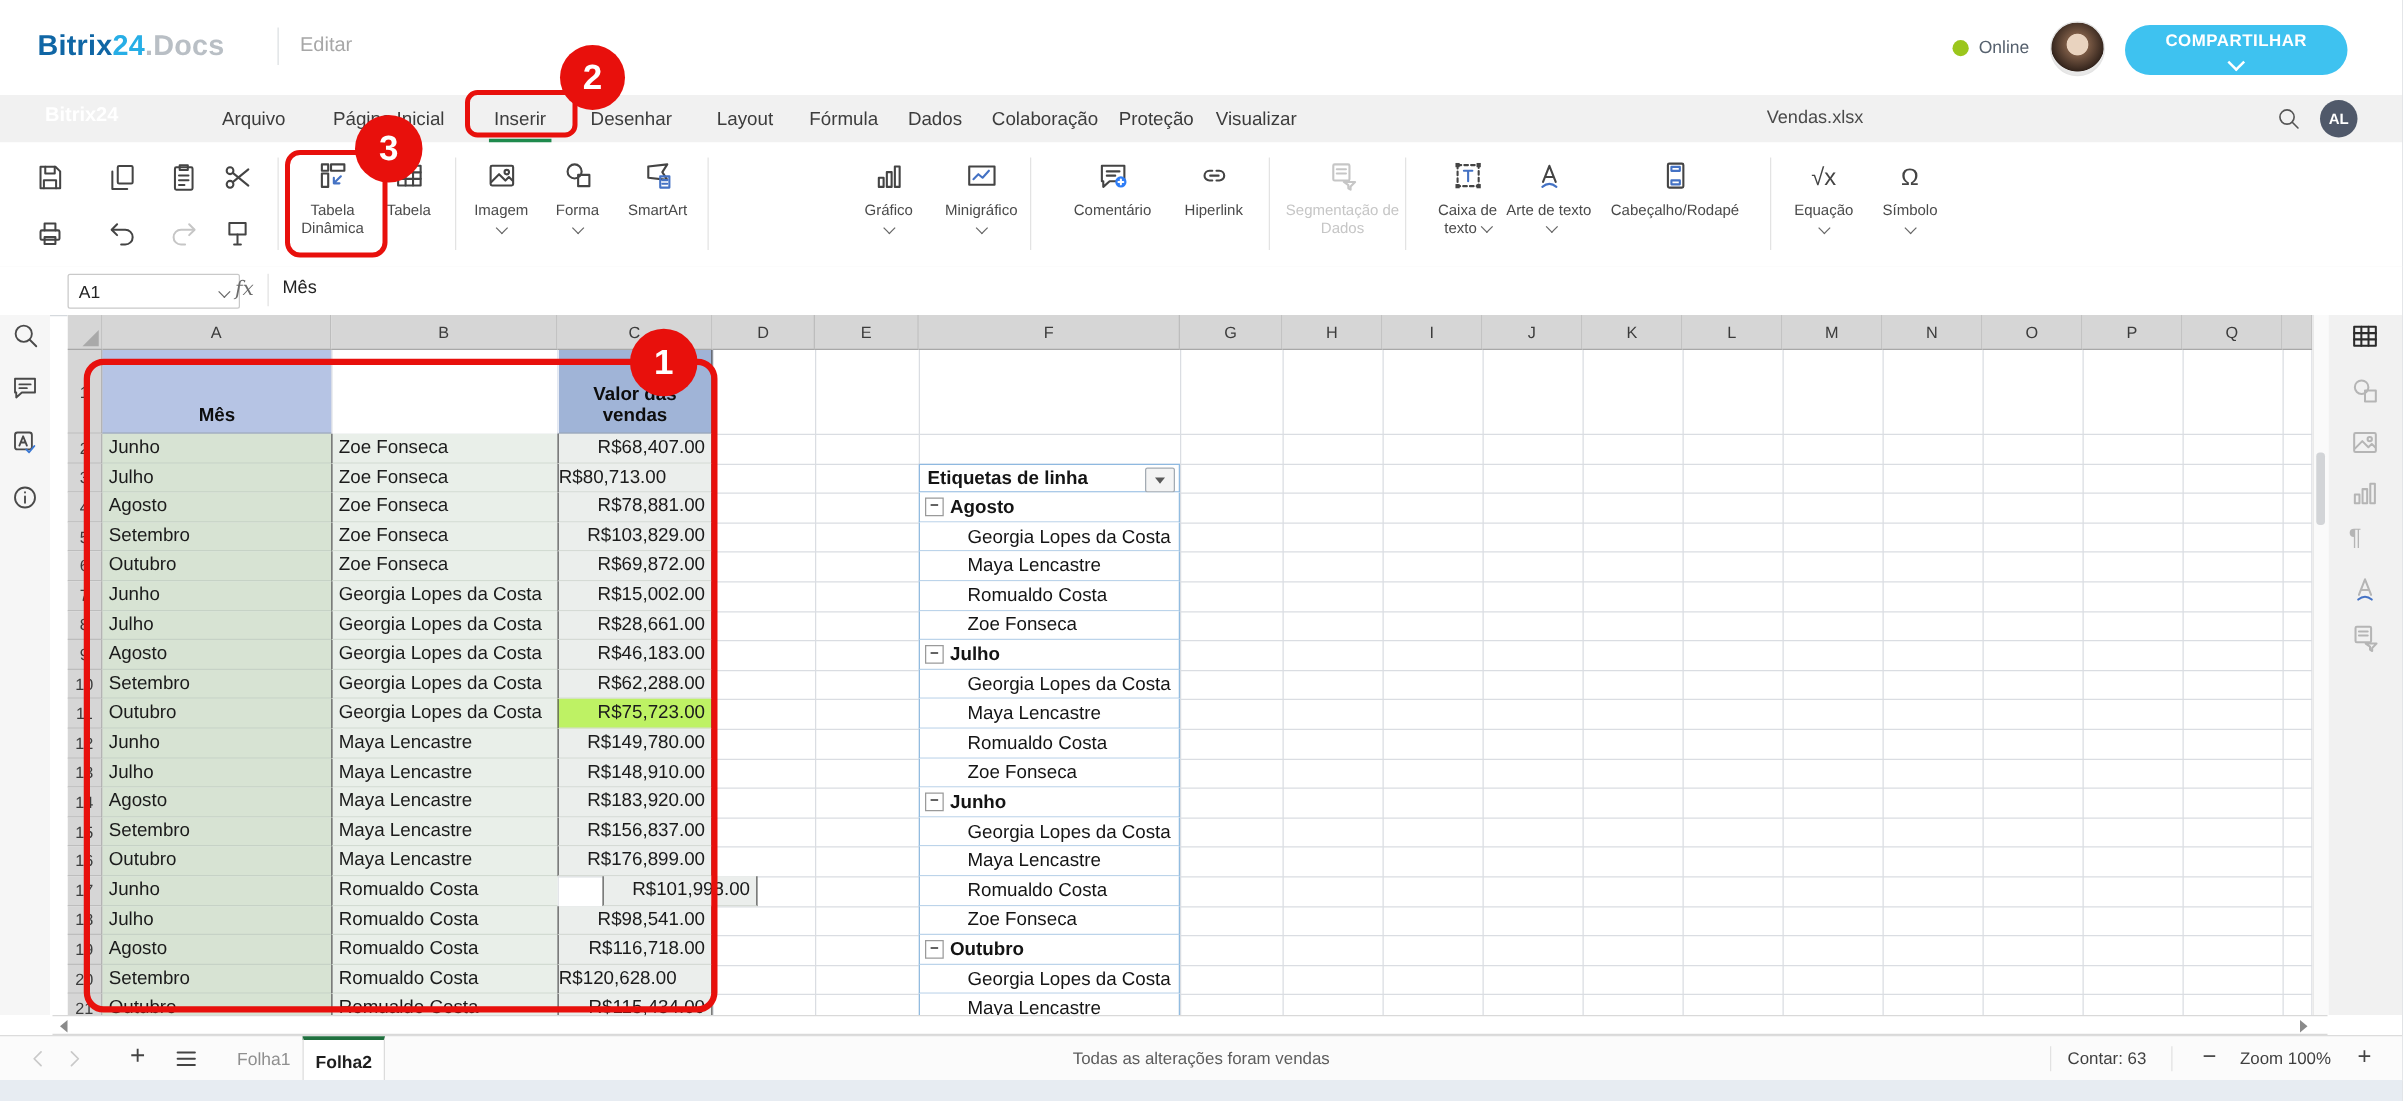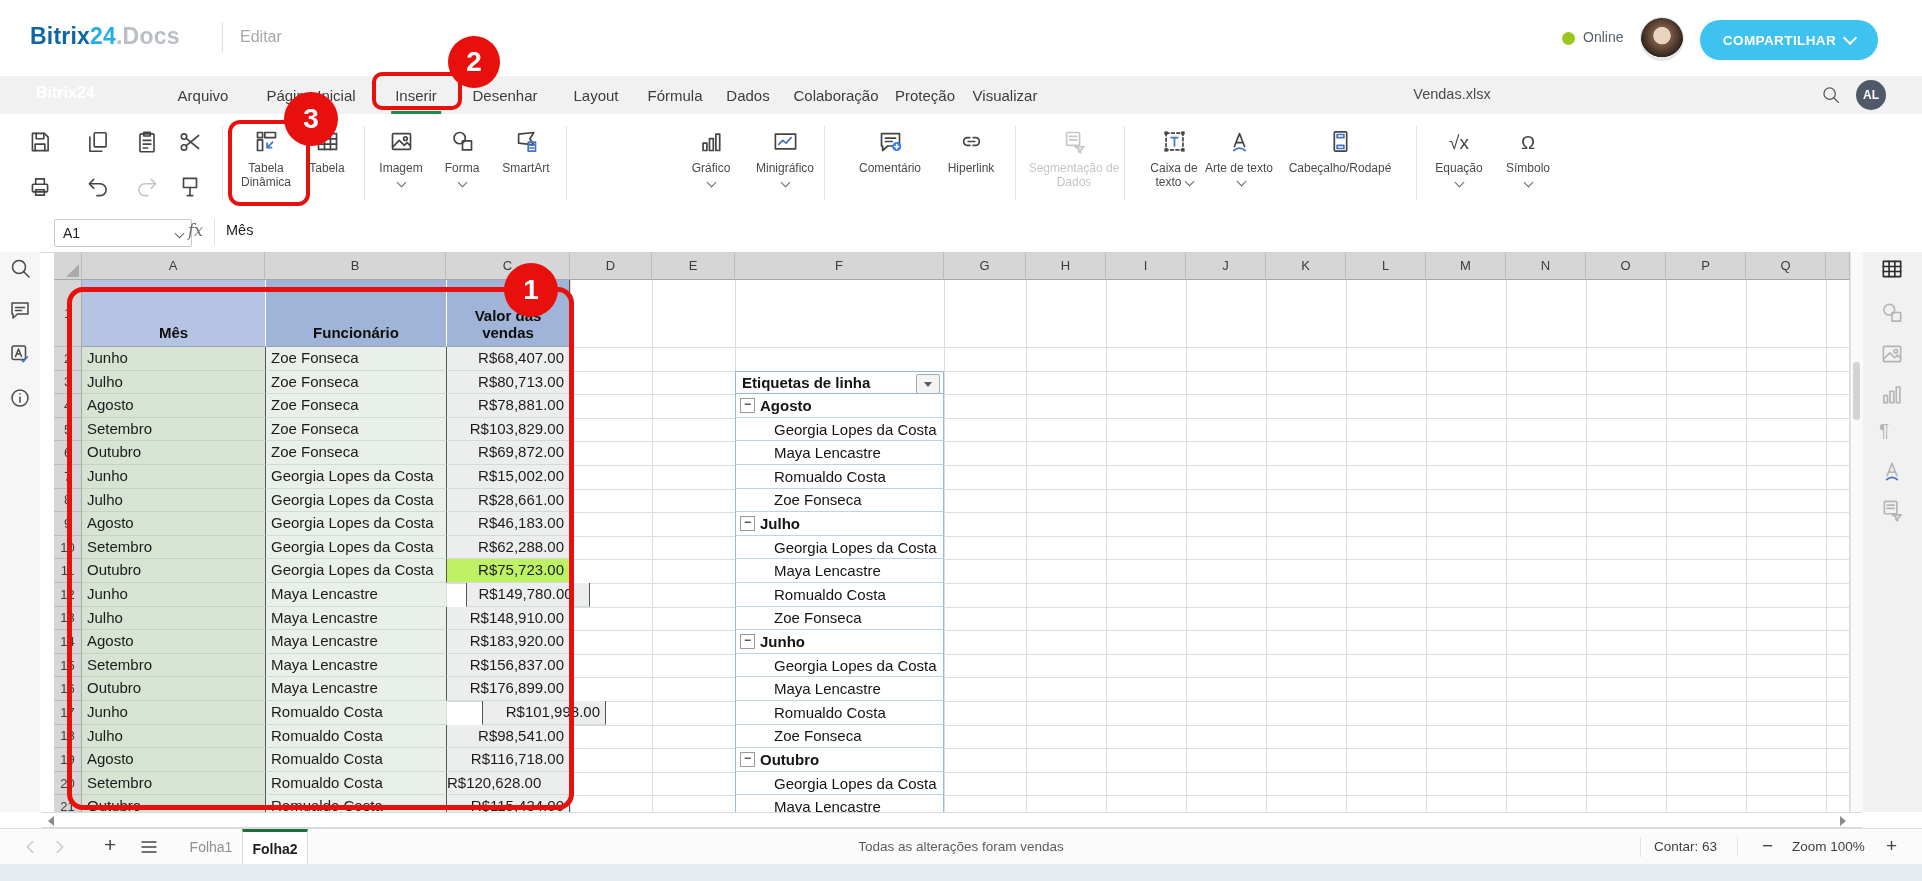--- a/index.html
+++ b/index.html
@@ -13,21 +13,21 @@
   .logo .p2{color:#27aee6;}
   .logo .p3{color:#b9bfc5;font-weight:bold;}
   .topdiv{left:222px;top:22px;width:1px;height:30px;background:#dcdfe2;}
   .editar{left:240px;top:28px;font-size:16px;color:#a7a7a7;}
   .online-dot{left:1562px;top:32px;width:13px;height:13px;border-radius:50%;background:#9bc61c;}
   .online-lbl{left:1583px;top:29px;font-size:14px;color:#56616e;}
   .avatar{left:1640px;top:17px;width:42px;height:42px;border-radius:50%;border:1px solid #e4e4e4;
           background:radial-gradient(circle at 50% 42%,#e9d3bf 26%,#7a5a45 28%,#33241c 66%,#e8e8e8 68%);}
   .share-btn{left:1700px;top:20px;width:178px;height:40px;border-radius:20px;background:#3ec2f0;
              display:flex;align-items:center;justify-content:center;gap:9px;color:#fff;
-             font-size:13.5px;font-weight:bold;letter-spacing:.4px;cursor:pointer;}
+             font-size:13.5px;font-weight:bold;letter-spacing:.4px;cursor:pointer;flex-direction:column;}
   .share-chev{width:8px;height:8px;border-right:2px solid #fff;border-bottom:2px solid #fff;
               transform:rotate(45deg);margin-top:-4px;}
   
   .menubar{left:0;top:76px;width:1922px;height:38px;background:#f1f1f1;}
   .wmark{left:36px;top:8px;font-size:16px;font-weight:bold;color:#ffffff;}
   .mitem{position:absolute;top:0;height:38px;transform:translateX(-50%);display:flex;
          align-items:center;padding:0 6px;font-size:15px;color:#3c3c3c;cursor:pointer;}
   .mundl{position:absolute;left:2px;right:2px;bottom:0;height:3px;background:#1f8a4d;}
   .fname{left:1452px;top:10px;transform:translateX(-50%);font-size:14.5px;color:#4a4a4a;}
   .msearch{left:1820px;top:8px;width:22px;height:22px;cursor:pointer;}
@@ -537,32 +537,29 @@
       <div class="rowhdr" style="top: 401.8px; height: 23.6px;">15</div>
       <div class="rowhdr" style="top: 425.4px; height: 23.6px;">16</div>
       <div class="rowhdr" style="top: 449px; height: 23.6px;">17</div>
       <div class="rowhdr" style="top: 472.6px; height: 23.6px;">18</div>
       <div class="rowhdr" style="top: 496.2px; height: 23.6px;">19</div>
       <div class="rowhdr" style="top: 519.8px; height: 23.6px;">20</div>
       <div class="rowhdr" style="top: 543.4px; height: 23.6px;">21</div>
       <div class="cell hcell" style="left: 28px; top: 28px; width: 183px; height: 67px; background: rgb(182, 196, 228); border-bottom: 1px solid rgb(152, 163, 179);">
         <span>Mês</span>
       </div>
-      <div class="cell hcell" style="left: 211px; top: 28px; width: 181px; height: 67px; background: rgb(160, 180, 215); border-bottom: 1px solid rgb(152, 163, 179); border-left: 1px solid rgb(255, 255, 255);">
-        <span>Funcionário</span>
-      </div>
       <div class="cell hcell" style="left: 392px; top: 28px; width: 124px; height: 67px; background: rgb(160, 180, 215); border-bottom: 1px solid rgb(152, 163, 179); border-left: 1px solid rgb(255, 255, 255); border-right: 1px solid rgb(86, 86, 86); white-space: normal;">
         <span>Valor das vendas</span>
       </div>
       <div class="cell" style="left: 28px; top: 95px; width: 183px; height: 23.6px; background: rgb(215, 227, 211); border-bottom: 1px solid rgb(198, 210, 198); line-height: 22.6px; padding-left: 5px;"><span>Junho</span></div>
       <div class="cell" style="left: 211px; top: 95px; width: 181px; height: 23.6px; background: rgb(233, 239, 233); border-bottom: 1px solid rgb(210, 219, 210); line-height: 22.6px; border-left: 1px solid rgb(86, 86, 86); padding-left: 5px;"><span>Zoe Fonseca</span></div>
       <div class="cell" style="left: 392px; top: 95px; width: 124px; height: 23.6px; background: rgb(235, 238, 236); border-bottom: 1px solid rgb(213, 218, 213); line-height: 22.6px; border-left: 1px solid rgb(86, 86, 86); border-right: 1px solid rgb(86, 86, 86); text-align: right; padding-right: 5px;"><span>R$68,407.00</span></div>
       <div class="cell" style="left: 28px; top: 118.6px; width: 183px; height: 23.6px; background: rgb(215, 227, 211); border-bottom: 1px solid rgb(198, 210, 198); line-height: 22.6px; padding-left: 5px;"><span>Julho</span></div>
       <div class="cell" style="left: 211px; top: 118.6px; width: 181px; height: 23.6px; background: rgb(233, 239, 233); border-bottom: 1px solid rgb(210, 219, 210); line-height: 22.6px; border-left: 1px solid rgb(86, 86, 86); padding-left: 5px;"><span>Zoe Fonseca</span></div>
-      <div class="cell" style="left: 392px; top: 118.6px; width: 124px; height: 23.6px; background: rgb(235, 238, 236); border-bottom: 1px solid rgb(213, 218, 213); line-height: 22.6px; border-left: 1px solid rgb(86, 86, 86); border-right: 1px solid rgb(86, 86, 86); text-align: right; padding-right: 5px;"><span>R$80,713.00</span></div>
+      <div class="cell" style="left: 392px; top: 118.6px; width: 124px; height: 23.6px; background: rgb(235, 238, 236); border-bottom: 1px solid rgb(213, 218, 213); line-height: 22.6px; border-left: 1px solid rgb(86, 86, 86); border-right: 1px solid rgb(86, 86, 86); text-align: left; padding-right: 5px;"><span>R$80,713.00</span></div>
       <div class="cell" style="left: 28px; top: 142.2px; width: 183px; height: 23.6px; background: rgb(215, 227, 211); border-bottom: 1px solid rgb(198, 210, 198); line-height: 22.6px; padding-left: 5px;"><span>Agosto</span></div>
       <div class="cell" style="left: 211px; top: 142.2px; width: 181px; height: 23.6px; background: rgb(233, 239, 233); border-bottom: 1px solid rgb(210, 219, 210); line-height: 22.6px; border-left: 1px solid rgb(86, 86, 86); padding-left: 5px;"><span>Zoe Fonseca</span></div>
       <div class="cell" style="left: 392px; top: 142.2px; width: 124px; height: 23.6px; background: rgb(235, 238, 236); border-bottom: 1px solid rgb(213, 218, 213); line-height: 22.6px; border-left: 1px solid rgb(86, 86, 86); border-right: 1px solid rgb(86, 86, 86); text-align: right; padding-right: 5px;"><span>R$78,881.00</span></div>
       <div class="cell" style="left: 28px; top: 165.8px; width: 183px; height: 23.6px; background: rgb(215, 227, 211); border-bottom: 1px solid rgb(198, 210, 198); line-height: 22.6px; padding-left: 5px;"><span>Setembro</span></div>
       <div class="cell" style="left: 211px; top: 165.8px; width: 181px; height: 23.6px; background: rgb(233, 239, 233); border-bottom: 1px solid rgb(210, 219, 210); line-height: 22.6px; border-left: 1px solid rgb(86, 86, 86); padding-left: 5px;"><span>Zoe Fonseca</span></div>
       <div class="cell" style="left: 392px; top: 165.8px; width: 124px; height: 23.6px; background: rgb(235, 238, 236); border-bottom: 1px solid rgb(213, 218, 213); line-height: 22.6px; border-left: 1px solid rgb(86, 86, 86); border-right: 1px solid rgb(86, 86, 86); text-align: right; padding-right: 5px;"><span>R$103,829.00</span></div>
       <div class="cell" style="left: 28px; top: 189.4px; width: 183px; height: 23.6px; background: rgb(215, 227, 211); border-bottom: 1px solid rgb(198, 210, 198); line-height: 22.6px; padding-left: 5px;"><span>Outubro</span></div>
       <div class="cell" style="left: 211px; top: 189.4px; width: 181px; height: 23.6px; background: rgb(233, 239, 233); border-bottom: 1px solid rgb(210, 219, 210); line-height: 22.6px; border-left: 1px solid rgb(86, 86, 86); padding-left: 5px;"><span>Zoe Fonseca</span></div>
       <div class="cell" style="left: 392px; top: 189.4px; width: 124px; height: 23.6px; background: rgb(235, 238, 236); border-bottom: 1px solid rgb(213, 218, 213); line-height: 22.6px; border-left: 1px solid rgb(86, 86, 86); border-right: 1px solid rgb(86, 86, 86); text-align: right; padding-right: 5px;"><span>R$69,872.00</span></div>
       <div class="cell" style="left: 28px; top: 213px; width: 183px; height: 23.6px; background: rgb(215, 227, 211); border-bottom: 1px solid rgb(198, 210, 198); line-height: 22.6px; padding-left: 5px;"><span>Junho</span></div>
@@ -575,21 +572,21 @@
       <div class="cell" style="left: 211px; top: 260.2px; width: 181px; height: 23.6px; background: rgb(233, 239, 233); border-bottom: 1px solid rgb(210, 219, 210); line-height: 22.6px; border-left: 1px solid rgb(86, 86, 86); padding-left: 5px;"><span>Georgia Lopes da Costa</span></div>
       <div class="cell" style="left: 392px; top: 260.2px; width: 124px; height: 23.6px; background: rgb(235, 238, 236); border-bottom: 1px solid rgb(213, 218, 213); line-height: 22.6px; border-left: 1px solid rgb(86, 86, 86); border-right: 1px solid rgb(86, 86, 86); text-align: right; padding-right: 5px;"><span>R$46,183.00</span></div>
       <div class="cell" style="left: 28px; top: 283.8px; width: 183px; height: 23.6px; background: rgb(215, 227, 211); border-bottom: 1px solid rgb(198, 210, 198); line-height: 22.6px; padding-left: 5px;"><span>Setembro</span></div>
       <div class="cell" style="left: 211px; top: 283.8px; width: 181px; height: 23.6px; background: rgb(233, 239, 233); border-bottom: 1px solid rgb(210, 219, 210); line-height: 22.6px; border-left: 1px solid rgb(86, 86, 86); padding-left: 5px;"><span>Georgia Lopes da Costa</span></div>
       <div class="cell" style="left: 392px; top: 283.8px; width: 124px; height: 23.6px; background: rgb(235, 238, 236); border-bottom: 1px solid rgb(213, 218, 213); line-height: 22.6px; border-left: 1px solid rgb(86, 86, 86); border-right: 1px solid rgb(86, 86, 86); text-align: right; padding-right: 5px;"><span>R$62,288.00</span></div>
       <div class="cell" style="left: 28px; top: 307.4px; width: 183px; height: 23.6px; background: rgb(215, 227, 211); border-bottom: 1px solid rgb(198, 210, 198); line-height: 22.6px; padding-left: 5px;"><span>Outubro</span></div>
       <div class="cell" style="left: 211px; top: 307.4px; width: 181px; height: 23.6px; background: rgb(233, 239, 233); border-bottom: 1px solid rgb(210, 219, 210); line-height: 22.6px; border-left: 1px solid rgb(86, 86, 86); padding-left: 5px;"><span>Georgia Lopes da Costa</span></div>
       <div class="cell" style="left: 392px; top: 307.4px; width: 124px; height: 23.6px; background: #bef264; border-bottom: 1px solid rgb(213, 218, 213); line-height: 22.6px; border-left: 1px solid rgb(86, 86, 86); border-right: 1px solid rgb(86, 86, 86); text-align: right; padding-right: 5px;"><span>R$75,723.00</span></div>
       <div class="cell" style="left: 28px; top: 331px; width: 183px; height: 23.6px; background: rgb(215, 227, 211); border-bottom: 1px solid rgb(198, 210, 198); line-height: 22.6px; padding-left: 5px;"><span>Junho</span></div>
       <div class="cell" style="left: 211px; top: 331px; width: 181px; height: 23.6px; background: rgb(233, 239, 233); border-bottom: 1px solid rgb(210, 219, 210); line-height: 22.6px; border-left: 1px solid rgb(86, 86, 86); padding-left: 5px;"><span>Maya Lencastre</span></div>
-      <div class="cell" style="left: 392px; top: 331px; width: 124px; height: 23.6px; background: rgb(235, 238, 236); border-bottom: 1px solid rgb(213, 218, 213); line-height: 22.6px; border-left: 1px solid rgb(86, 86, 86); border-right: 1px solid rgb(86, 86, 86); text-align: center; padding-right: 5px; margin-left: 20px;"><span>R$149,780.00</span></div>
+      <div class="cell" style="left: 392px; top: 331px; width: 124px; height: 23.6px; background: rgb(235, 238, 236); border-bottom: 1px solid rgb(213, 218, 213); line-height: 22.6px; border-left: 1px solid rgb(86, 86, 86); border-right: 1px solid rgb(86, 86, 86); text-align: right; padding-right: 5px;"><span>R$149,780.00</span></div>
       <div class="cell" style="left: 28px; top: 354.6px; width: 183px; height: 23.6px; background: rgb(215, 227, 211); border-bottom: 1px solid rgb(198, 210, 198); line-height: 22.6px; padding-left: 5px;"><span>Julho</span></div>
       <div class="cell" style="left: 211px; top: 354.6px; width: 181px; height: 23.6px; background: rgb(233, 239, 233); border-bottom: 1px solid rgb(210, 219, 210); line-height: 22.6px; border-left: 1px solid rgb(86, 86, 86); padding-left: 5px;"><span>Maya Lencastre</span></div>
       <div class="cell" style="left: 392px; top: 354.6px; width: 124px; height: 23.6px; background: rgb(235, 238, 236); border-bottom: 1px solid rgb(213, 218, 213); line-height: 22.6px; border-left: 1px solid rgb(86, 86, 86); border-right: 1px solid rgb(86, 86, 86); text-align: right; padding-right: 5px;"><span>R$148,910.00</span></div>
       <div class="cell" style="left: 28px; top: 378.2px; width: 183px; height: 23.6px; background: rgb(215, 227, 211); border-bottom: 1px solid rgb(198, 210, 198); line-height: 22.6px; padding-left: 5px;"><span>Agosto</span></div>
       <div class="cell" style="left: 211px; top: 378.2px; width: 181px; height: 23.6px; background: rgb(233, 239, 233); border-bottom: 1px solid rgb(210, 219, 210); line-height: 22.6px; border-left: 1px solid rgb(86, 86, 86); padding-left: 5px;"><span>Maya Lencastre</span></div>
       <div class="cell" style="left: 392px; top: 378.2px; width: 124px; height: 23.6px; background: rgb(235, 238, 236); border-bottom: 1px solid rgb(213, 218, 213); line-height: 22.6px; border-left: 1px solid rgb(86, 86, 86); border-right: 1px solid rgb(86, 86, 86); text-align: right; padding-right: 5px;"><span>R$183,920.00</span></div>
       <div class="cell" style="left: 28px; top: 401.8px; width: 183px; height: 23.6px; background: rgb(215, 227, 211); border-bottom: 1px solid rgb(198, 210, 198); line-height: 22.6px; padding-left: 5px;"><span>Setembro</span></div>
       <div class="cell" style="left: 211px; top: 401.8px; width: 181px; height: 23.6px; background: rgb(233, 239, 233); border-bottom: 1px solid rgb(210, 219, 210); line-height: 22.6px; border-left: 1px solid rgb(86, 86, 86); padding-left: 5px;"><span>Maya Lencastre</span></div>
       <div class="cell" style="left: 392px; top: 401.8px; width: 124px; height: 23.6px; background: rgb(235, 238, 236); border-bottom: 1px solid rgb(213, 218, 213); line-height: 22.6px; border-left: 1px solid rgb(86, 86, 86); border-right: 1px solid rgb(86, 86, 86); text-align: right; padding-right: 5px;"><span>R$156,837.00</span></div>
       <div class="cell" style="left: 28px; top: 425.4px; width: 183px; height: 23.6px; background: rgb(215, 227, 211); border-bottom: 1px solid rgb(198, 210, 198); line-height: 22.6px; padding-left: 5px;"><span>Outubro</span></div>

